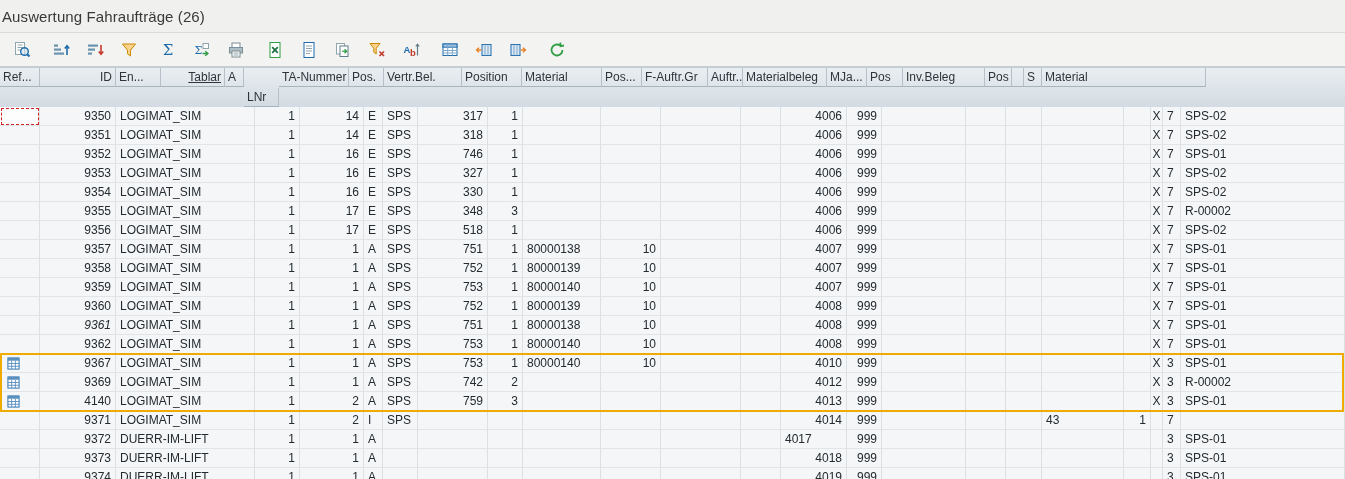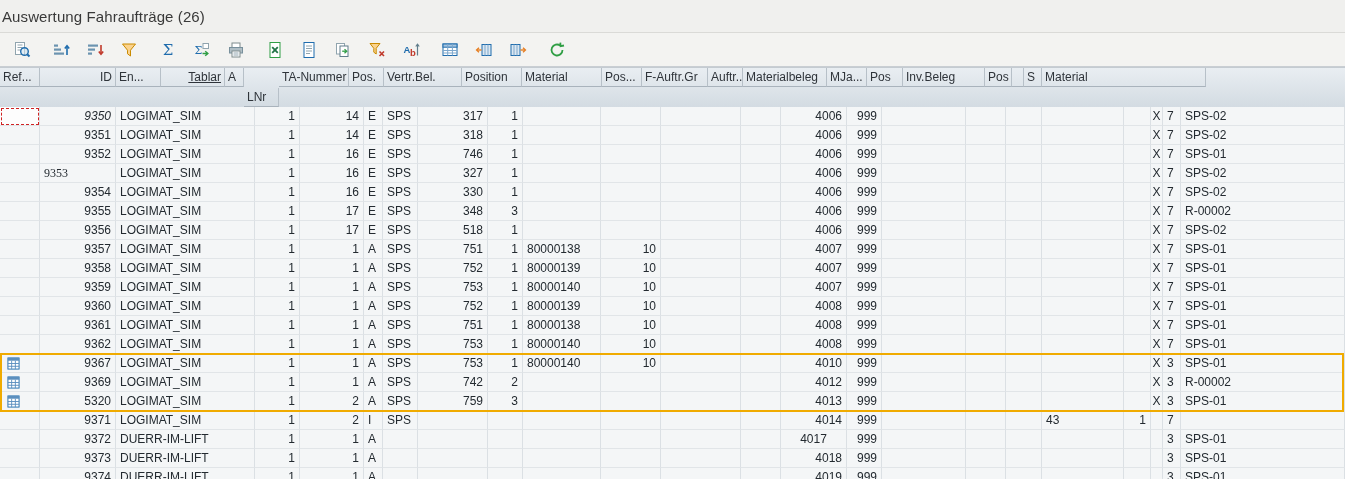--- a/index.html
+++ b/index.html
@@ -252,21 +252,21 @@
       <div class="hcell" style="width: 36px; text-align: left;">Pos</div>
       <div class="hcell" style="width: 82px; text-align: left;">Inv.Beleg</div>
       <div class="hcell" style="width: 27px; text-align: left;">Pos</div>
       <div class="hcell" style="width: 12px; text-align: left;"></div>
       <div class="hcell" style="width: 18px; text-align: left;">S</div>
       <div class="hcell" style="width: 164px; text-align: left;">Material</div>
     </div>
   <div class="grid-body">
       <div class="trow">
         <div class="cell col-ref cursor" style="width: 40px; text-align: left;"></div>
-        <div class="cell col-id" style="width: 76px; text-align: right; font-style: italic;">9350</div>
+        <div class="cell col-id" style="width: 76px; text-align: right;">9350</div>
         <div class="cell col-lift" style="width: 139px; text-align: left;">LOGIMAT_SIM</div>
         <div class="cell col-en" style="width: 45px; text-align: right;">1</div>
         <div class="cell col-tablar" style="width: 64px; text-align: right;">14</div>
         <div class="cell col-a" style="width: 19px; text-align: left;">E</div>
         <div class="cell col-lnr" style="width: 35px; text-align: left;">SPS</div>
         <div class="cell col-ta_nummer" style="width: 70px; text-align: right;">317</div>
         <div class="cell col-pos1" style="width: 35px; text-align: right;">1</div>
         <div class="cell col-vertr_bel" style="width: 78px; text-align: left;"></div>
         <div class="cell col-position" style="width: 60px; text-align: right;"></div>
         <div class="cell col-auftrag" style="width: 80px; text-align: left;"></div>
@@ -327,21 +327,21 @@
         <div class="cell col-mja" style="width: 40px; text-align: left;"></div>
         <div class="cell col-pos3" style="width: 36px; text-align: right;"></div>
         <div class="cell col-inv_beleg" style="width: 82px; text-align: left;"></div>
         <div class="cell col-pos4" style="width: 27px; text-align: right;"></div>
         <div class="cell col-flag" style="width: 12px; text-align: center;">X</div>
         <div class="cell col-s" style="width: 18px; text-align: left;">7</div>
         <div class="cell col-material" style="width: 164px; text-align: left;">SPS-01</div>
       </div>
       <div class="trow">
         <div class="cell col-ref" style="width: 40px; text-align: left;"></div>
-        <div class="cell col-id" style="width: 76px;  font-family: Liberation Serif, serif;">9353</div>
+        <div class="cell col-id" style="width: 76px; text-align: right;">9353</div>
         <div class="cell col-lift" style="width: 139px; text-align: left;">LOGIMAT_SIM</div>
         <div class="cell col-en" style="width: 45px; text-align: right;">1</div>
         <div class="cell col-tablar" style="width: 64px; text-align: right;">16</div>
         <div class="cell col-a" style="width: 19px; text-align: left;">E</div>
         <div class="cell col-lnr" style="width: 35px; text-align: left;">SPS</div>
         <div class="cell col-ta_nummer" style="width: 70px; text-align: right;">327</div>
         <div class="cell col-pos1" style="width: 35px; text-align: right;">1</div>
         <div class="cell col-vertr_bel" style="width: 78px; text-align: left;"></div>
         <div class="cell col-position" style="width: 60px; text-align: right;"></div>
         <div class="cell col-auftrag" style="width: 80px; text-align: left;"></div>
@@ -527,21 +527,21 @@
         <div class="cell col-mja" style="width: 40px; text-align: left;"></div>
         <div class="cell col-pos3" style="width: 36px; text-align: right;"></div>
         <div class="cell col-inv_beleg" style="width: 82px; text-align: left;"></div>
         <div class="cell col-pos4" style="width: 27px; text-align: right;"></div>
         <div class="cell col-flag" style="width: 12px; text-align: center;">X</div>
         <div class="cell col-s" style="width: 18px; text-align: left;">7</div>
         <div class="cell col-material" style="width: 164px; text-align: left;">SPS-01</div>
       </div>
       <div class="trow">
         <div class="cell col-ref" style="width: 40px; text-align: left;"></div>
-        <div class="cell col-id" style="width: 76px; text-align: right;">9361</div>
+        <div class="cell col-id" style="width: 76px; text-align: right; font-style: italic;">9361</div>
         <div class="cell col-lift" style="width: 139px; text-align: left;">LOGIMAT_SIM</div>
         <div class="cell col-en" style="width: 45px; text-align: right;">1</div>
         <div class="cell col-tablar" style="width: 64px; text-align: right;">1</div>
         <div class="cell col-a" style="width: 19px; text-align: left;">A</div>
         <div class="cell col-lnr" style="width: 35px; text-align: left;">SPS</div>
         <div class="cell col-ta_nummer" style="width: 70px; text-align: right;">751</div>
         <div class="cell col-pos1" style="width: 35px; text-align: right;">1</div>
         <div class="cell col-vertr_bel" style="width: 78px; text-align: left;">80000138</div>
         <div class="cell col-position" style="width: 60px; text-align: right;">10</div>
         <div class="cell col-auftrag" style="width: 80px; text-align: left;"></div>
@@ -660,21 +660,21 @@
             <svg viewBox="0 0 14 14" width="13" height="13">
               <rect x="1" y="1" width="12" height="12" fill="#fff" stroke="#1f6cad"></rect>
               <rect x="1" y="1" width="12" height="3" fill="#5b8fbe"></rect>
               <line x1="5" y1="4" x2="5" y2="13" stroke="#5b8fbe"></line>
               <line x1="9" y1="4" x2="9" y2="13" stroke="#5b8fbe"></line>
               <line x1="1" y1="7" x2="13" y2="7" stroke="#5b8fbe"></line>
               <line x1="1" y1="10" x2="13" y2="10" stroke="#5b8fbe"></line>
             </svg>
           </span>
         </div>
-        <div class="cell col-id" style="width: 76px; text-align: right;">5320</div>
+        <div class="cell col-id" style="width: 76px; text-align: right;">4140</div>
         <div class="cell col-lift" style="width: 139px; text-align: left;">LOGIMAT_SIM</div>
         <div class="cell col-en" style="width: 45px; text-align: right;">1</div>
         <div class="cell col-tablar" style="width: 64px; text-align: right;">2</div>
         <div class="cell col-a" style="width: 19px; text-align: left;">A</div>
         <div class="cell col-lnr" style="width: 35px; text-align: left;">SPS</div>
         <div class="cell col-ta_nummer" style="width: 70px; text-align: right;">759</div>
         <div class="cell col-pos1" style="width: 35px; text-align: right;">3</div>
         <div class="cell col-vertr_bel" style="width: 78px; text-align: left;"></div>
         <div class="cell col-position" style="width: 60px; text-align: right;"></div>
         <div class="cell col-auftrag" style="width: 80px; text-align: left;"></div>
@@ -722,21 +722,21 @@
         <div class="cell col-en" style="width: 45px; text-align: right;">1</div>
         <div class="cell col-tablar" style="width: 64px; text-align: right;">1</div>
         <div class="cell col-a" style="width: 19px; text-align: left;">A</div>
         <div class="cell col-lnr" style="width: 35px; text-align: left;"></div>
         <div class="cell col-ta_nummer" style="width: 70px; text-align: right;"></div>
         <div class="cell col-pos1" style="width: 35px; text-align: right;"></div>
         <div class="cell col-vertr_bel" style="width: 78px; text-align: left;"></div>
         <div class="cell col-position" style="width: 60px; text-align: right;"></div>
         <div class="cell col-auftrag" style="width: 80px; text-align: left;"></div>
         <div class="cell col-pos2" style="width: 40px; text-align: right;"></div>
-        <div class="cell col-f_auftr_gr" style="width: 66px; text-align: center;">4017</div>
+        <div class="cell col-f_auftr_gr" style="width: 66px; text-align: left;">4017</div>
         <div class="cell col-auftr" style="width: 35px; text-align: right;">999</div>
         <div class="cell col-materialbeleg" style="width: 84px; text-align: left;"></div>
         <div class="cell col-mja" style="width: 40px; text-align: left;"></div>
         <div class="cell col-pos3" style="width: 36px; text-align: right;"></div>
         <div class="cell col-inv_beleg" style="width: 82px; text-align: left;"></div>
         <div class="cell col-pos4" style="width: 27px; text-align: right;"></div>
         <div class="cell col-flag" style="width: 12px; text-align: center;"></div>
         <div class="cell col-s" style="width: 18px; text-align: left;">3</div>
         <div class="cell col-material" style="width: 164px; text-align: left;">SPS-01</div>
       </div>

